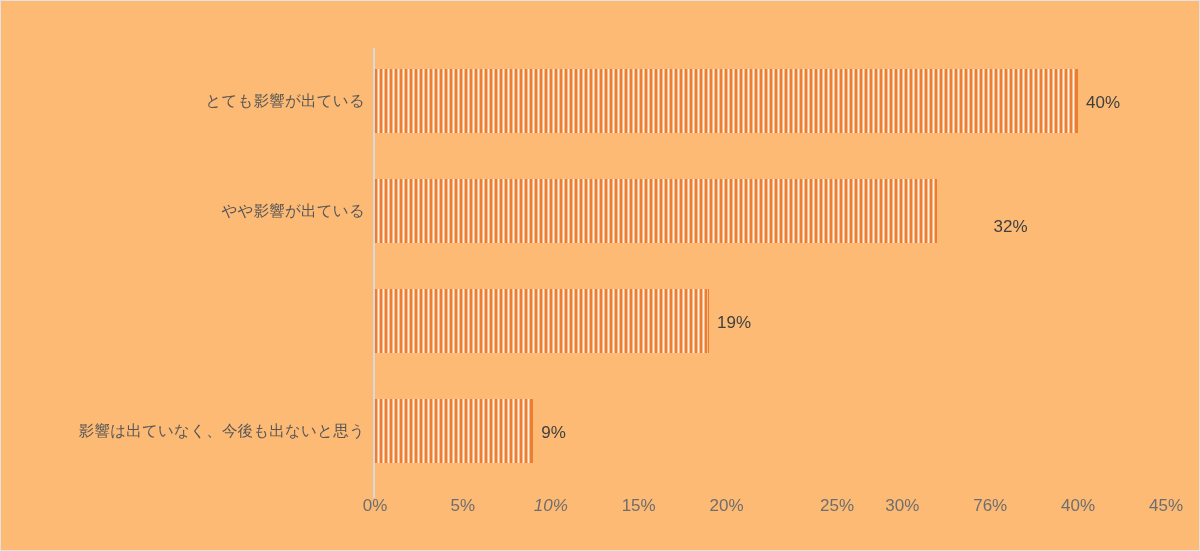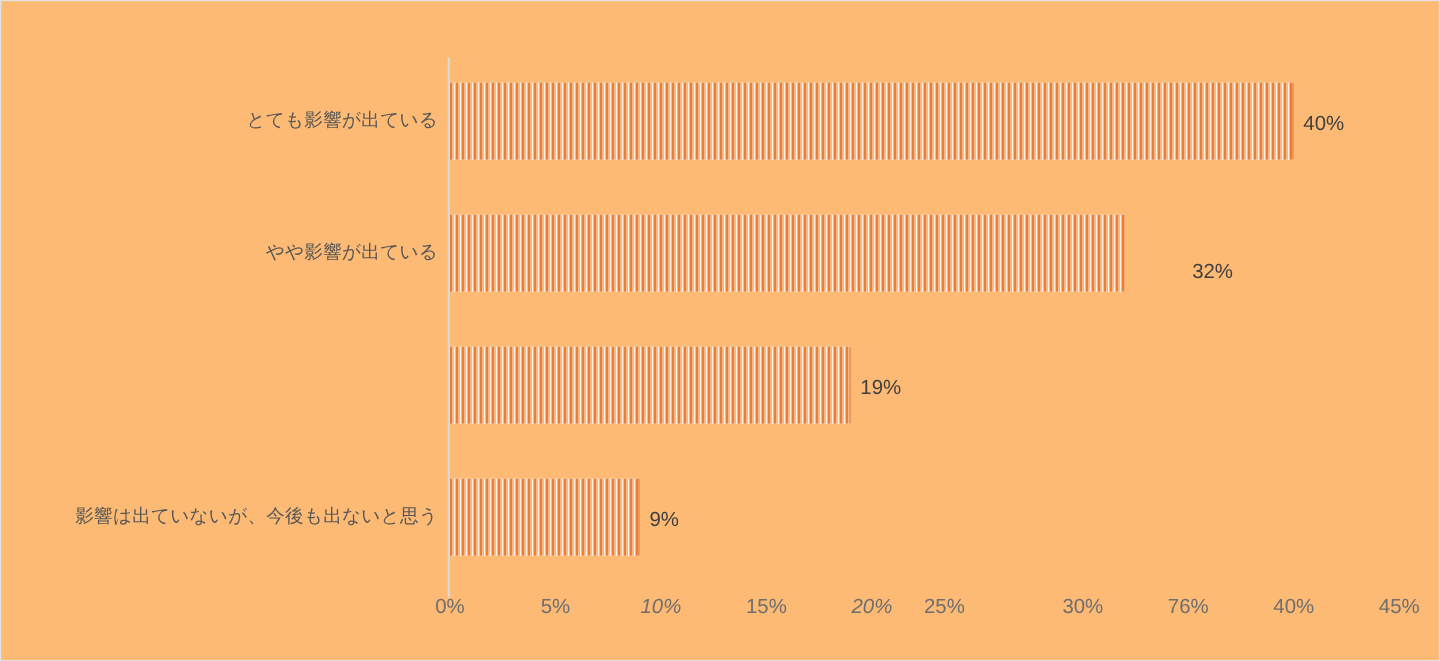--- a/index.html
+++ b/index.html
@@ -123,31 +123,31 @@
     <div class="bar" id="bar-0" style="top: 68px; width: 703.111px;"></div>
     <div class="data-label" id="lab-0" style="top: 93px; left: 1085.11px;">40%</div>
 
     <div class="cat-label" style="top:202px;">やや影響が出ている</div>
     <div class="bar" id="bar-1" style="top: 178px; width: 562.489px;"></div>
     <div class="data-label" id="lab-1" style="top: 217px; left: 944.489px; margin-left: 48px;">32%</div>
 
     <div class="bar" id="bar-2" style="top: 288px; width: 333.978px;"></div>
     <div class="data-label" id="lab-2" style="top: 313px; left: 715.978px;">19%</div>
 
-    <div class="cat-label" style="top:422px;">影響は出ていないが、今後も出ないと思う</div>
+    <div class="cat-label" style="top:422px;">影響は出ていなく、今後も出ないと思う</div>
     <div class="bar" id="bar-3" style="top: 398px; width: 158.2px;"></div>
     <div class="data-label" id="lab-3" style="top: 423px; left: 540.2px;">9%</div>
 
     <div id="xticks-holder">
         <div class="xtick" style="left: 374px;">0%</div>
         <div class="xtick" style="left: 461.889px;">5%</div>
         <div class="xtick" style="left: 549.778px; font-style: italic;">10%</div>
         <div class="xtick" style="left: 637.667px;">15%</div>
-        <div class="xtick" style="left: 725.556px; font-style: italic;">20%</div>
-        <div class="xtick" style="left: 786px;">25%</div>
+        <div class="xtick" style="left: 725.556px;">20%</div>
+        <div class="xtick" style="left: 836px;">25%</div>
         <div class="xtick" style="left: 901.333px;">30%</div>
         <div class="xtick" style="left: 989.222px;">76%</div>
         <div class="xtick" style="left: 1077.11px;">40%</div>
         <div class="xtick" style="left: 1165px;">45%</div>
       </div>
 
   </div>
 </div>
 
 </body></html>

